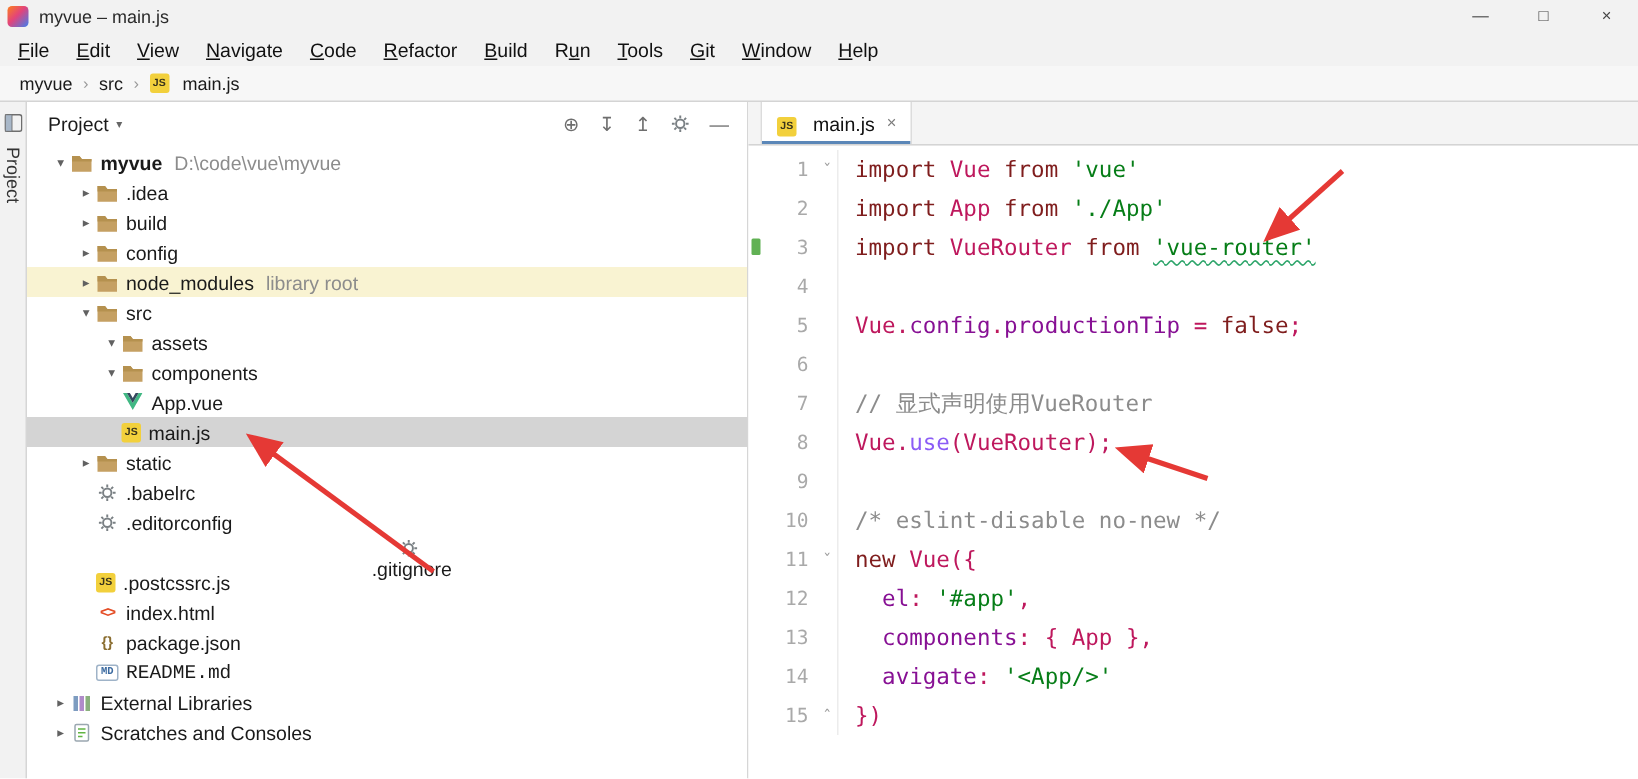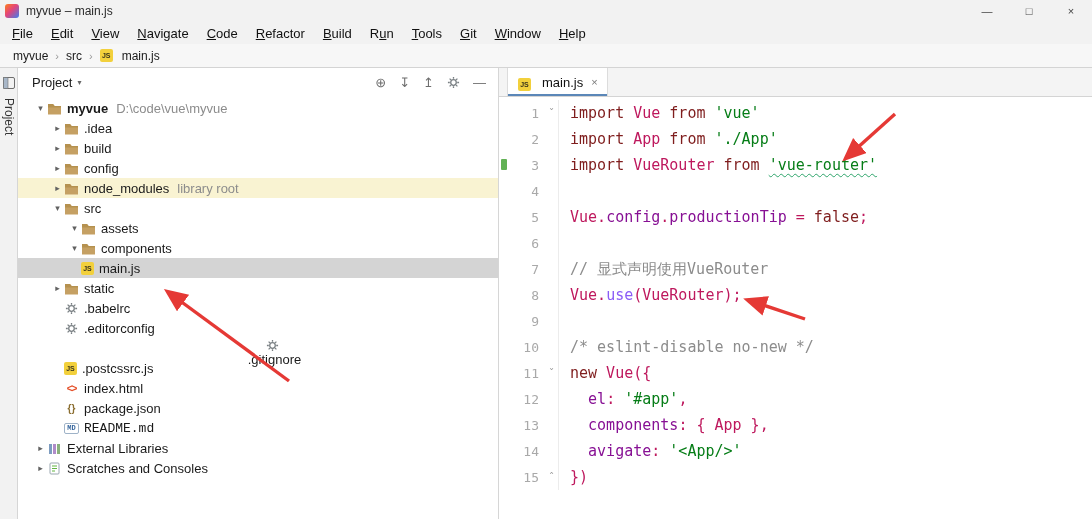--- a/index.html
+++ b/index.html
@@ -229,20 +229,30 @@
         <div class="tree-row" style="padding-left: 50px;">
           <span class="chev">▾</span>
           <span class="icon icon-folder">
             <svg width="15" height="13" viewBox="0 0 15 13">
               <path d="M1 2h5l1.6 2H14v8.5H1z" fill="#c5a063"></path>
               <path d="M1 2h5l1.6 2H14v1.6H1z" fill="#b5914f"></path>
             </svg>
           </span>
           <span class="label">components</span>
         </div>
+        <div class="tree-row" style="padding-left: 50px;">
+          <span class="chev"></span>
+          <span class="icon icon-vue">
+            <svg width="13" height="12" viewBox="0 0 13 12">
+              <path d="M0 0h2.6L6.5 6.7 10.4 0H13L6.5 11.4z" fill="#41b883"></path>
+              <path d="M2.6 0h2l1.9 3.3L8.4 0h2L6.5 6.7z" fill="#35495e"></path>
+            </svg>
+          </span>
+          <span class="label">App.vue</span>
+        </div>
         <div class="tree-row selected" style="padding-left: 50px;">
           <span class="chev"></span>
           <span class="icon icon-js">JS</span>
           <span class="label">main.js</span>
         </div>
         <div class="tree-row" style="padding-left: 33px;">
           <span class="chev">▸</span>
           <span class="icon icon-folder">
             <svg width="15" height="13" viewBox="0 0 15 13">
               <path d="M1 2h5l1.6 2H14v8.5H1z" fill="#c5a063"></path>

